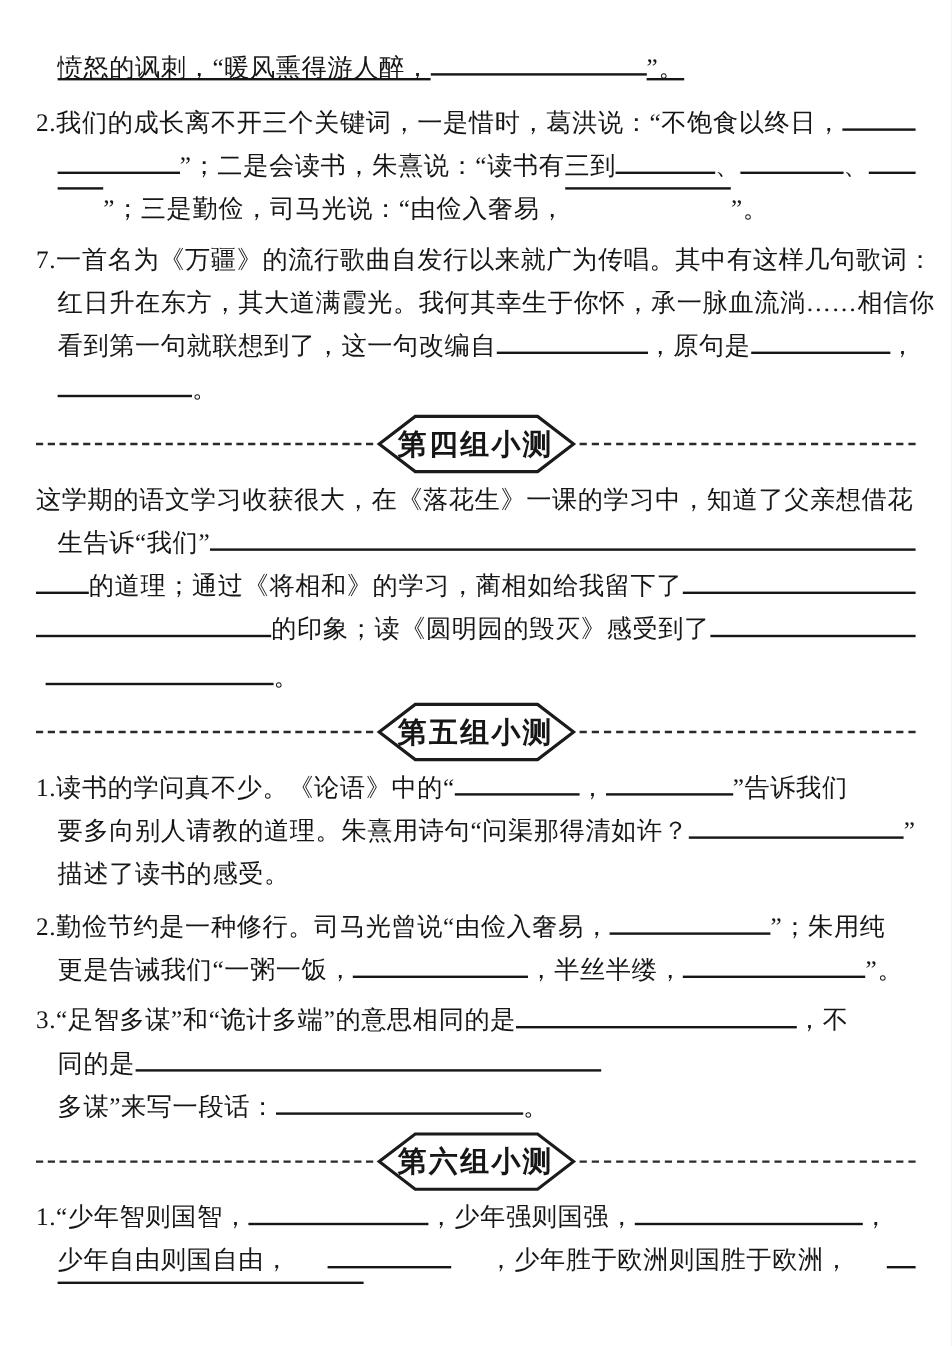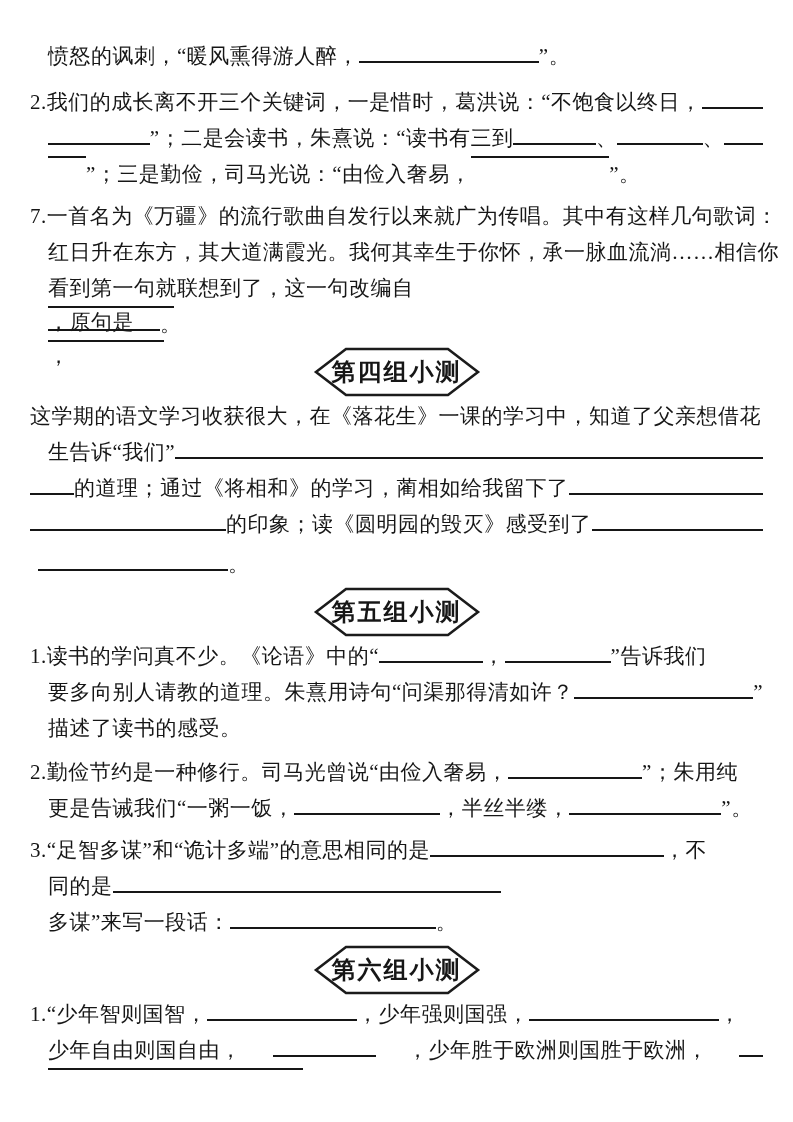--- a/index.html
+++ b/index.html
@@ -29,21 +29,20 @@
     border-bottom:2px solid var(--ink,#161616);
     margin-bottom:-4px;   
     align-self:baseline;
   }
   .blank.fill { flex:1 1 40px; }
   .sec-header {
     display:flex;
     align-items:center;
     height:52px;
     margin:2px 0;
-    flex-direction:column;
   }
   .dash { flex:1 1 auto; border-top:2.4px dashed var(--divider,#2a2a2a); }
   .hex {
     position:relative;
     flex:0 0 auto;
     width:168px; height:52px;
     display:flex; align-items:center; justify-content:center;
     margin:0 2px;
   }
   .hex-svg { position:absolute; left:0; top:0; }
@@ -51,27 +50,27 @@
     position:relative; z-index:1;
     font-weight:bold;
     font-size:24px;
     letter-spacing:2px;
   }
 </style>
 </head>
 <body>
 
 <div class="page" style="--ink: #161616; --paper: #ffffff; --divider: #2a2a2a;">
-    <div class="line" style="padding-left: 18px;"><span class="seg">愤怒的讽刺，“暖风熏得游人醉，</span><span class="blank" style="width: 180px;"></span><span class="seg">”。</span></div>
+    <div class="line" style="padding-left: 18px; text-decoration: underline;"><span class="seg">愤怒的讽刺，“暖风熏得游人醉，</span><span class="blank" style="width: 180px;"></span><span class="seg">”。</span></div>
     <div class="line" style="margin-top: 10px;"><span class="seg">2.我们的成长离不开三个关键词，一是惜时，葛洪说：“不饱食以终日，</span><span class="blank fill"></span></div>
     <div class="line" style="padding-left: 18px;"><span class="blank" style="width: 105px;"></span><span class="seg">”；二是会读书，朱熹说：“读书有三到</span><span class="blank" style="width: 85px;"></span><span class="seg">、</span><span class="blank" style="width: 88px;"></span><span class="seg">、</span><span class="blank fill"></span></div>
     <div class="line" style="padding-left: 18px; align-items: flex-end;"><span class="blank" style="width: 38px;"></span><span class="seg">”；三是勤俭，司马光说：“由俭入奢易，</span><span class="blank" style="width: 138px;"></span><span class="seg">”。</span></div>
     <div class="line" style="margin-top: 6px;"><span class="seg">7.一首名为《万疆》的流行歌曲自发行以来就广为传唱。其中有这样几句歌词：</span></div>
     <div class="line" style="padding-left: 18px;"><span class="seg">红日升在东方，其大道满霞光。我何其幸生于你怀，承一脉血流淌……相信你</span></div>
-    <div class="line" style="padding-left: 18px; flex-direction: column;"><span class="seg">看到第一句就联想到了，这一句改编自</span><span class="blank" style="width: 126px;"></span><span class="seg">，原句是</span><span class="blank" style="width: 116px;"></span><span class="seg">，</span></div>
+    <div class="line" style="padding-left: 18px;"><span class="seg">看到第一句就联想到了，这一句改编自</span><span class="blank" style="width: 126px;"></span><span class="seg">，原句是</span><span class="blank" style="width: 116px;"></span><span class="seg">，</span></div>
     <div class="line" style="padding-left: 18px;"><span class="blank" style="width: 112px;"></span><span class="seg">。</span></div>
     <div class="sec-header">
       <span class="dash"></span>
       <span class="hex">
         <svg class="hex-svg" width="168" height="52" viewBox="0 0 168 52">
           <polygon points="3,26 33,3 135,3 165,26 135,49 33,49" fill="#ffffff" stroke="#1b1b1b" stroke-width="2.6"></polygon>
         </svg>
         <span class="hex-label">第四组小测</span>
       </span>
       <span class="dash"></span>

